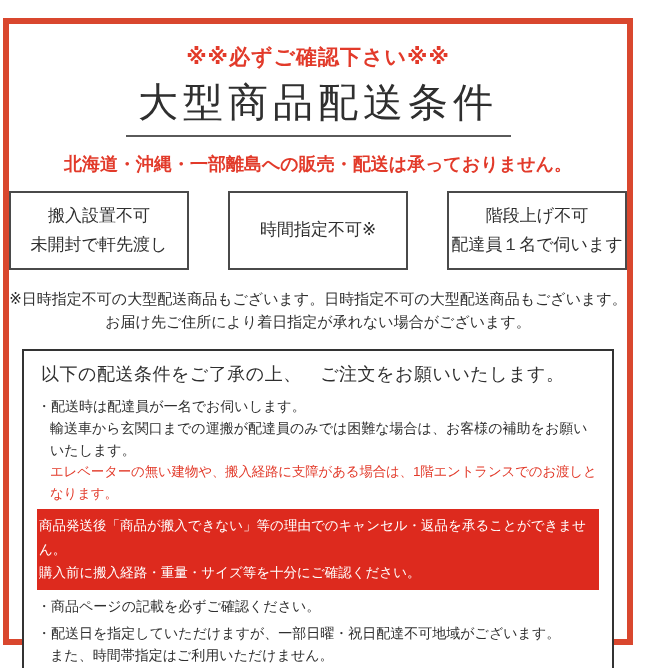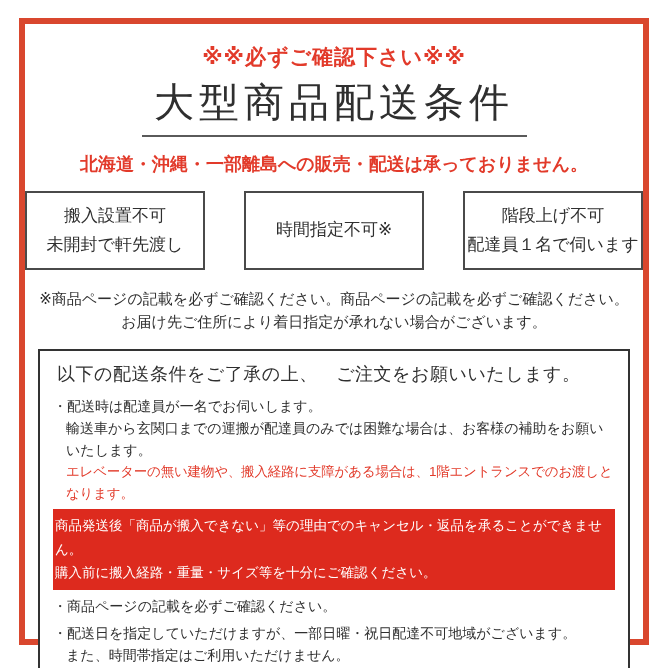--- a/index.html
+++ b/index.html
@@ -11,21 +11,21 @@
   * { margin: 0; padding: 0; box-sizing: border-box; }
   html, body {
     width: 668px; height: 668px;
     background: #ffffff;
     font-family: "Liberation Sans", "DejaVu Sans", sans-serif;
     color: var(--ink);
     overflow: hidden;
   }
   .frame {
     position: absolute;
-    left: 19px; top: 18px;
+    left: 3px; top: 18px;
     width: 630px; height: 627px;
     border: 6px solid var(--frame-red);
     background: #ffffff;
   }
   .notice-top {
     margin-top: 19px;
     text-align: center;
     color: var(--text-red);
     font-weight: bold;
     font-size: 21px;
@@ -132,21 +132,21 @@
     <div class="rbox">
       <div>時間指定不可※</div>
     </div>
     <div class="rbox">
       <div>階段上げ不可</div>
       <div>配達員１名で伺います</div>
     </div>
   </div>
 
   <div class="note">
-    <div>※商品ページの記載を必ずご確認ください。商品ページの記載を必ずご確認ください。</div>
+    <div>※日時指定不可の大型配送商品もございます。日時指定不可の大型配送商品もございます。</div>
     <div>お届け先ご住所により着日指定が承れない場合がございます。</div>
   </div>
 
   <div class="conditions">
     <div class="cond-heading">以下の配送条件をご了承の上、　ご注文をお願いいたします。</div>
 
     <div class="cond-group">
       <div class="cond-line">・配送時は配達員が一名でお伺いします。</div>
       <div class="cond-line indent">輸送車から玄関口までの運搬が配達員のみでは困難な場合は、お客様の補助をお願いいたします。</div>
       <div class="cond-line indent red-line">エレベーターの無い建物や、搬入経路に支障がある場合は、1階エントランスでのお渡しとなります。</div>

